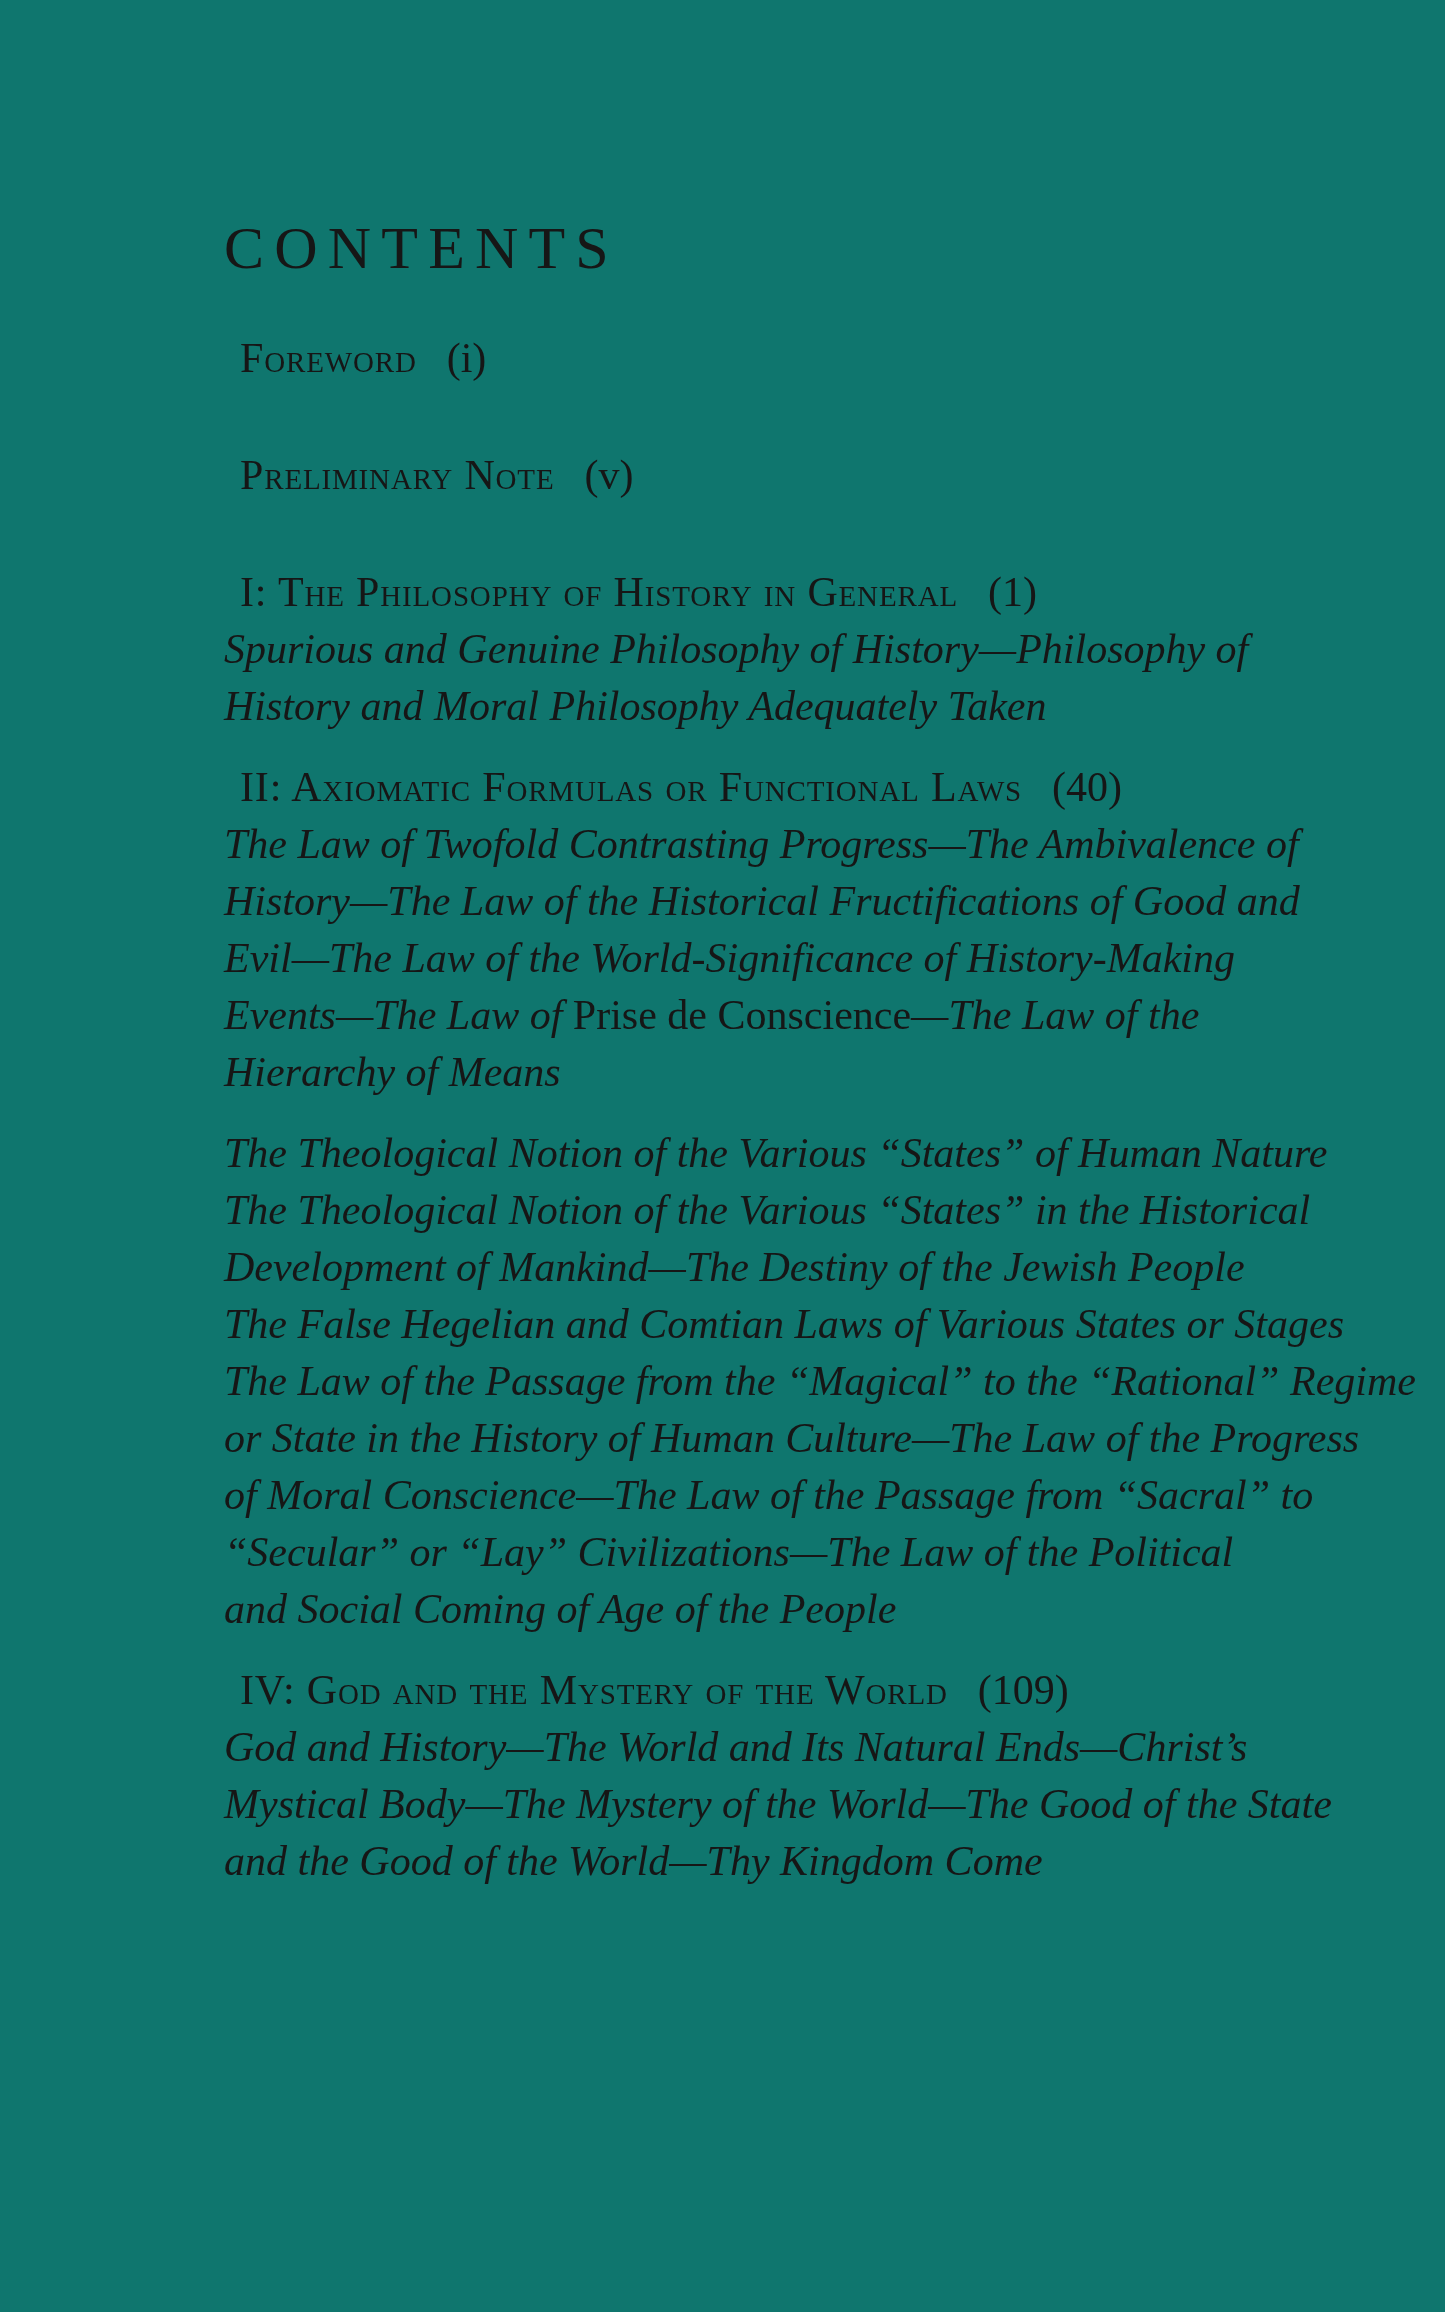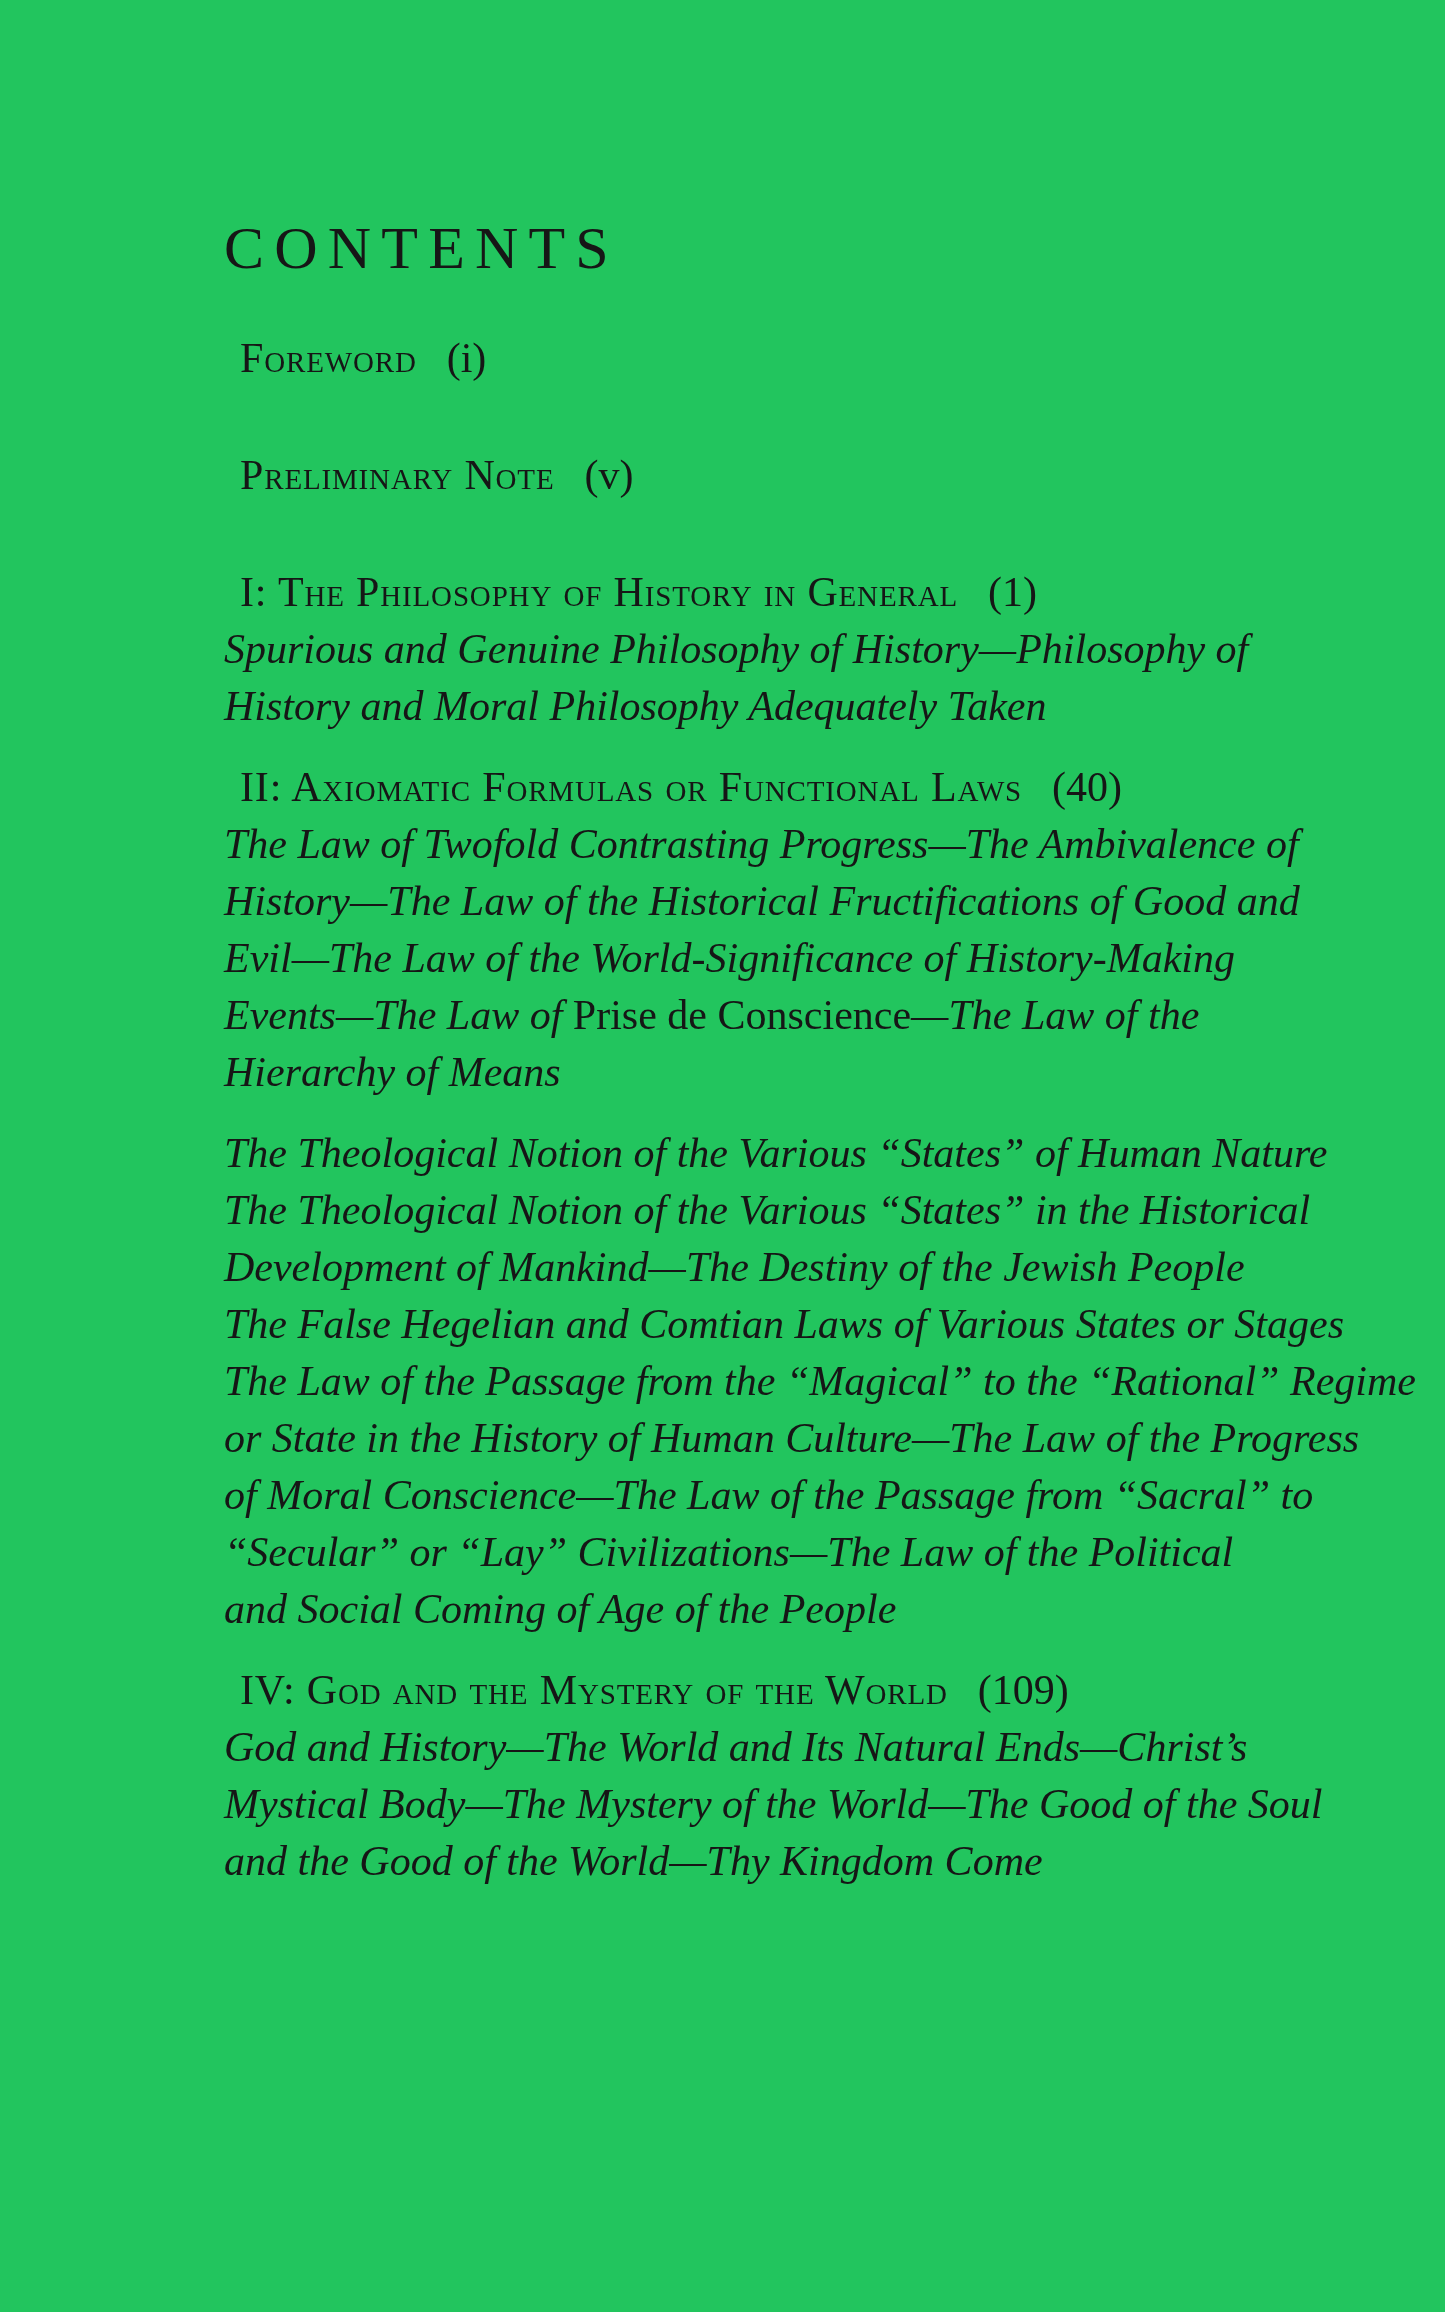--- a/index.html
+++ b/index.html
@@ -11,21 +11,21 @@
     width: 1445px;
     height: 2312px;
     overflow: hidden;
     font-family: "Liberation Serif", serif;
   }
   .page {
     box-sizing: border-box;
     width: 1445px;
     height: 2312px;
     padding: 218px 14px 0 224px;
-    background: #22c55e;
+    background: #0f766e;
     color: #161616;
   }
   .title {
     margin: 0 0 52px 0;
     font-size: 60px;
     line-height: 60px;
     font-weight: normal;
     letter-spacing: 0.17em;
   }
   .entry { margin-bottom: 24px; }
@@ -107,19 +107,19 @@
           <div class="line"><span class="seg">and Social Coming of Age of the People</span></div>
         </div>
   </div>
 
   <div class="entry">
     <div class="heading-row">
       <span class="heading">IV: God and the Mystery of the World</span><span class="pagenum">(109)</span>
     </div>
     <div class="subtitle">
           <div class="line"><span class="seg">God and History—The World and Its Natural Ends—Christ’s</span></div>
-          <div class="line"><span class="seg">Mystical Body—The Mystery of the World—The Good of the Soul</span></div>
+          <div class="line"><span class="seg">Mystical Body—The Mystery of the World—The Good of the State</span></div>
           <div class="line"><span class="seg">and the Good of the World—Thy Kingdom Come</span></div>
         </div>
   </div>
 
 </section>
 </main>
 
 </body></html>

